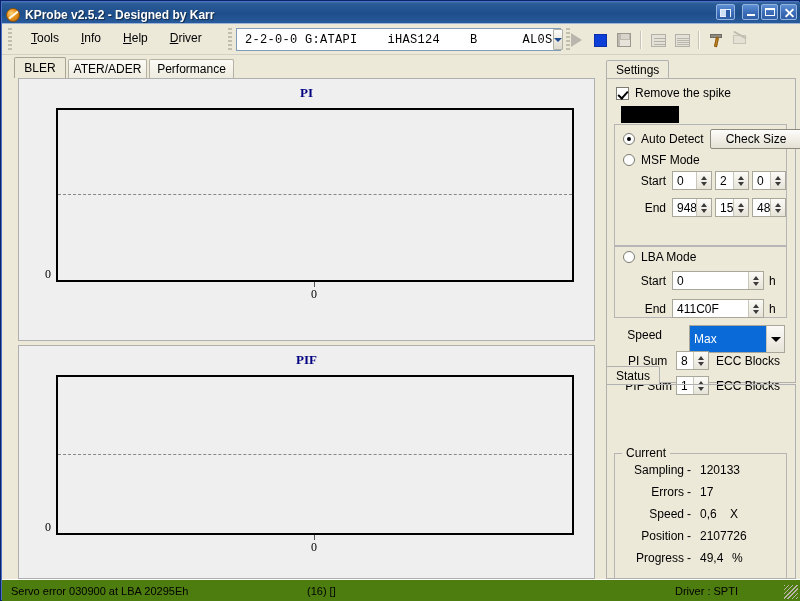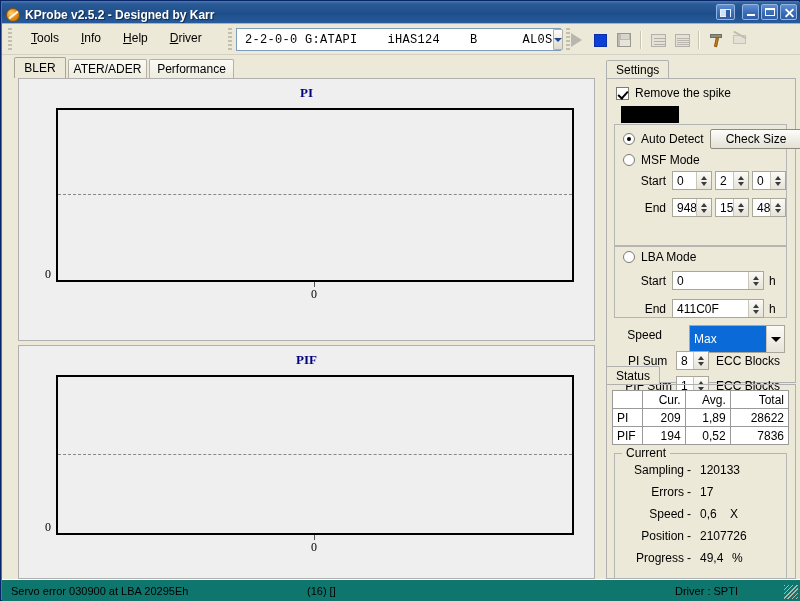--- a/index.html
+++ b/index.html
@@ -263,21 +263,21 @@
   }
   #status-table td.num, #status-table th.num { text-align: right; }
   #status-table td.rowhdr { text-align: left; }
 
   .cur-line { position: absolute; font-size: 12px; color: #000; white-space: pre; }
   .cur-label { position: absolute; font-size: 12px; color: #000; text-align: right; }
 
   
   #statusbar {
     position: absolute; left: 0; bottom: 0; width: 798px; height: 22px;
-    background: #0f766e; border-top: 1px solid #ffffff;
+    background: #4d7c0f; border-top: 1px solid #ffffff;
     display: flex; align-items: center;
   }
   .sb-panel { font-size: 11px; color: #000; height: 18px; display: flex; align-items: center;
               padding: 0 5px; }
   .sb-grip { position: absolute; right: 2px; bottom: 2px; width: 14px; height: 14px;
              background-image: repeating-linear-gradient(135deg, #b8b5a8 0 1px, transparent 1px 3px); }
   #redact-bar { position: absolute; background: #000; }
 </style>
 </head>
 <body>
@@ -536,44 +536,20 @@
       </div>
     </div>
 
     <div class="gbox" style="left:604px; top:342px; width:190px; height:213px;">
       <div class="settings-tabhdr">
         <span>Status</span>
       </div>
       <div class="gbox-frame" style="top:18px;"></div>
       <div class="gbox-inner" style="top:18px;">
 
-        <table id="status-table" style="left:6px; top:6px; width:177px;">
-          <thead>
-            <tr>
-              <th style="width:30px;"></th>
-              <th class="num">Cur.</th>
-              <th class="num">Avg.</th>
-              <th class="num">Total</th>
-            </tr>
-          </thead>
-          <tbody>
-            <tr>
-              <td class="rowhdr">PI</td>
-              <td class="num">209</td>
-              <td class="num">1,89</td>
-              <td class="num">28622</td>
-            </tr>
-            <tr>
-              <td class="rowhdr">PIF</td>
-              <td class="num">194</td>
-              <td class="num">0,52</td>
-              <td class="num">7836</td>
-            </tr>
-          </tbody>
-        </table>
 
         <div style="position:absolute; left:8px; top:69px; width:173px; height:128px; border:1px solid #b5b5b5;"></div>
         <div style="position:absolute; left:16px; top:62px; padding:0 4px; background:#ece9d8; font-size:12px; z-index:2;">Current</div>
 
         <div class="cur-label" style="left:6px; top:79px; width:72px;">Sampling</div>
         <div class="cur-label" style="left:78px; top:79px; width:10px; text-align:center;">-</div>
         <div class="cur-line" style="left:94px; top:79px;">120133</div>
 
         <div class="cur-label" style="left:6px; top:101px; width:72px;">Errors</div>
         <div class="cur-label" style="left:78px; top:101px; width:10px; text-align:center;">-</div>

